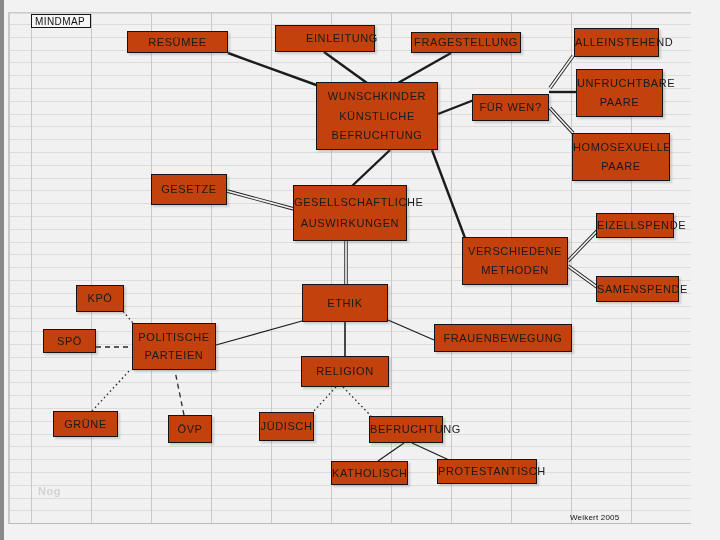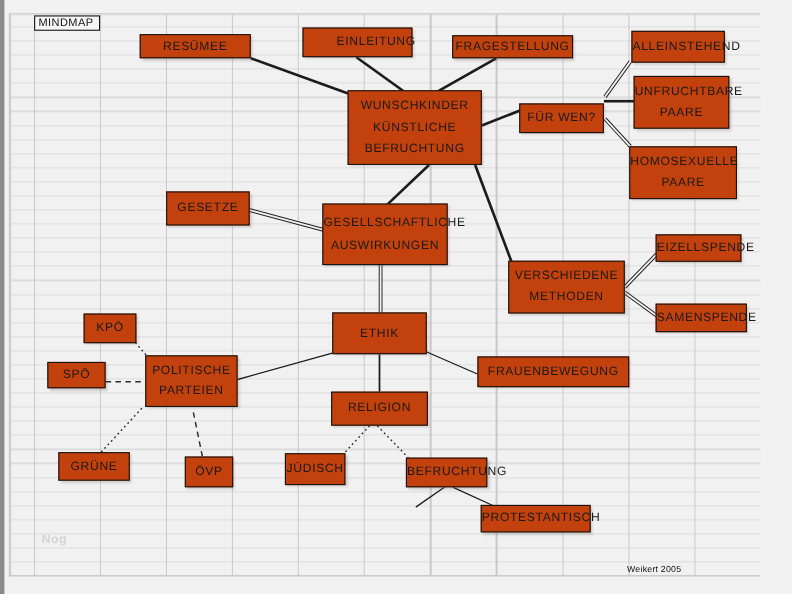--- a/index.html
+++ b/index.html
@@ -229,20 +229,23 @@
   </div>
 
   <div class="node" style="left:259px; top:412px; width:55px; height:29px;">
     <span>JÜDISCH</span>
   </div>
 
   <div class="node" style="left:369px; top:416px; width:74px; height:27px;">
     <span>BEFRUCHTUNG</span>
   </div>
 
+  <div class="node" style="left:331px; top:461px; width:77px; height:24px;">
+    <span>KATHOLISCH</span>
+  </div>
 
   <div class="node" style="left:437px; top:459px; width:100px; height:25px;">
     <span>PROTESTANTISCH</span>
   </div>
 
   <div class="credit" style="left:570px; top:513px;">Weikert 2005</div>
   <div class="watermark" style="left:38px; top:485px;">Nog</div>
 
 </div>
 

